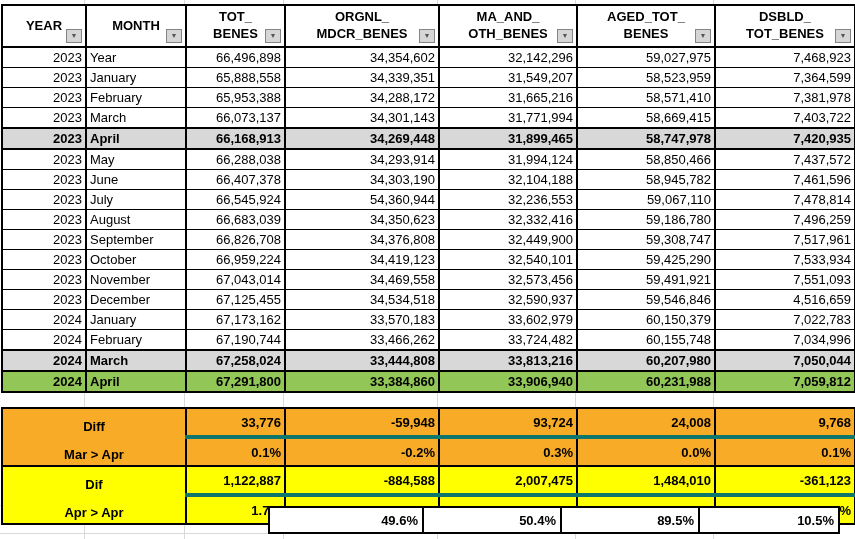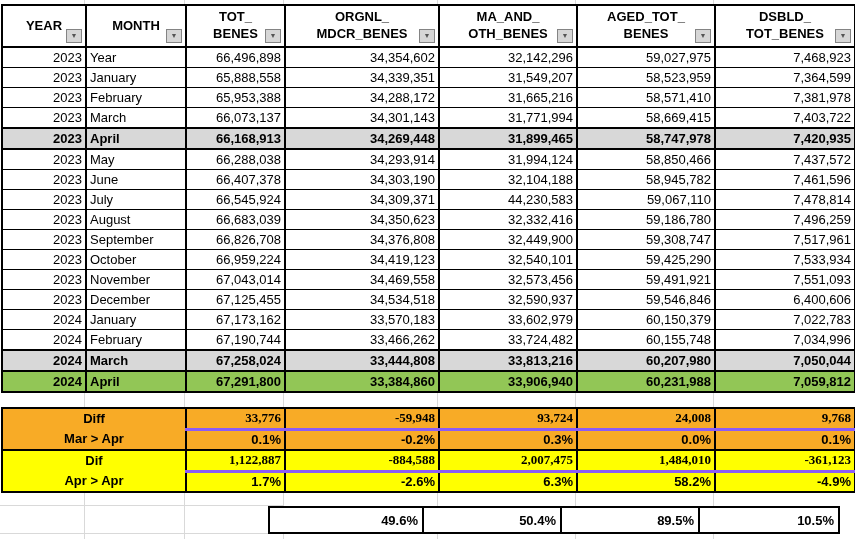--- a/index.html
+++ b/index.html
@@ -39,25 +39,25 @@
   .filter-btn::after{content:"▼";}
 
   
   .summary{left:1px;top:407px;width:853px;}
   .summary td{
     border:2px solid #000;height:17px;font-size:13px;font-weight:bold;
     padding:0 3px;white-space:nowrap;overflow:hidden;
   }
   .summary td.num{text-align:right;}
   .summary td.label{text-align:center;padding:0;}
-  .summary td.v1{border-bottom:1px solid #0f766e;font-family:Liberation Serif, serif;}
+  .summary td.v1{border-bottom:4px solid #0f766e;}
   .summary td.v2{border-top:3px solid #8b5cf6;}
   .summary .orange{background:var(--orange);}
   .summary .yellow{background:var(--yellow);}
-  .label-line{height:20px;line-height:20px;}
+  .label-line{height:20px;line-height:20px;margin-top:8px;}
 
   
   .pct{left:268px;top:506px;width:570px;border-radius:11px;}
   .pct td{
     border:2px solid #000;height:24px;background:#fff;
     font-size:13px;font-weight:bold;text-align:right;padding:0 4px;
   }
 </style>
 </head>
 <body>
@@ -181,22 +181,22 @@
           <td class="num">66,407,378</td>
           <td class="num">34,303,190</td>
           <td class="num">32,104,188</td>
           <td class="num">58,945,782</td>
           <td class="num">7,461,596</td>
         </tr>
         <tr>
           <td class="num">2023</td>
           <td class="txt">July</td>
           <td class="num">66,545,924</td>
-          <td class="num">34,309,371</td>
-          <td class="num">44,230,583</td>
+          <td class="num">54,360,944</td>
+          <td class="num">32,236,553</td>
           <td class="num">59,067,110</td>
           <td class="num">7,478,814</td>
         </tr>
         <tr>
           <td class="num">2023</td>
           <td class="txt">August</td>
           <td class="num">66,683,039</td>
           <td class="num">34,350,623</td>
           <td class="num">32,332,416</td>
           <td class="num">59,186,780</td>
@@ -229,21 +229,21 @@
           <td class="num">59,491,921</td>
           <td class="num">7,551,093</td>
         </tr>
         <tr>
           <td class="num">2023</td>
           <td class="txt">December</td>
           <td class="num">67,125,455</td>
           <td class="num">34,534,518</td>
           <td class="num">32,590,937</td>
           <td class="num">59,546,846</td>
-          <td class="num">6,400,606</td>
+          <td class="num">4,516,659</td>
         </tr>
         <tr>
           <td class="num">2024</td>
           <td class="txt">January</td>
           <td class="num">67,173,162</td>
           <td class="num">33,570,183</td>
           <td class="num">33,602,979</td>
           <td class="num">60,150,379</td>
           <td class="num">7,022,783</td>
         </tr>

